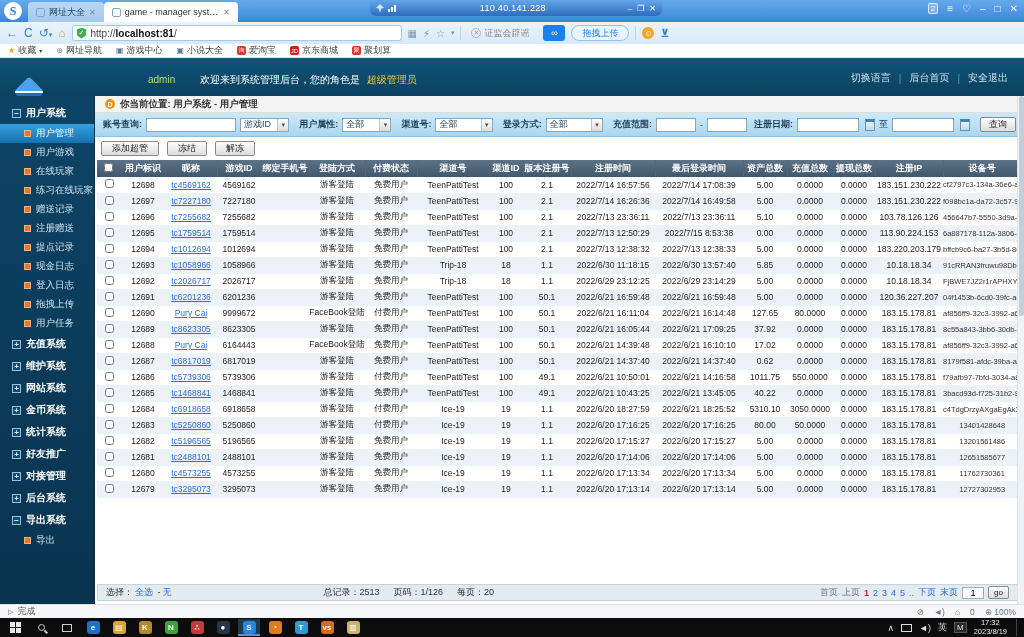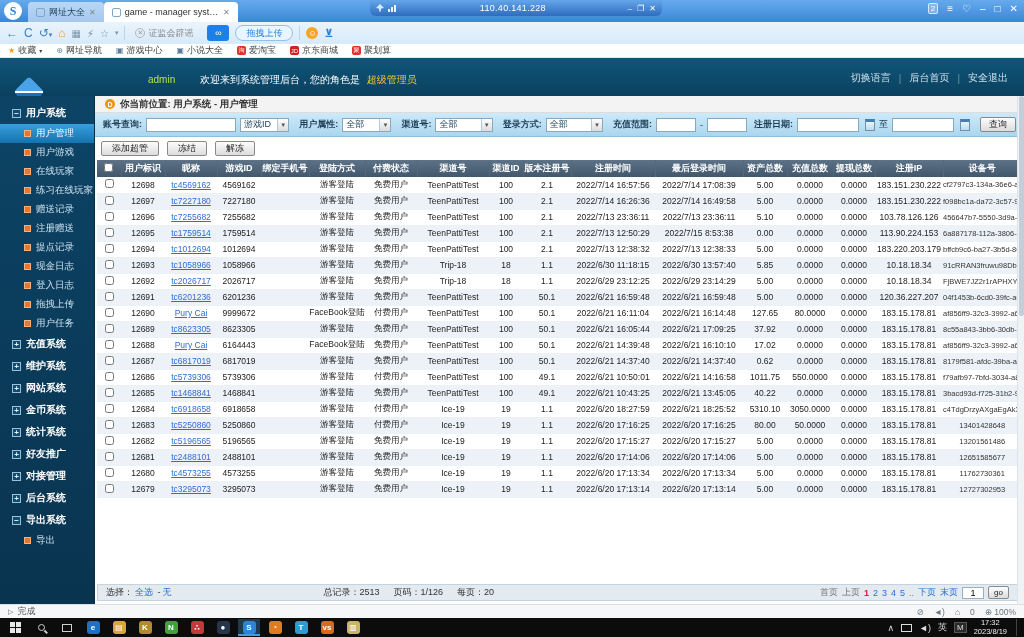--- a/index.html
+++ b/index.html
@@ -197,20 +197,24 @@
       <span>❐</span>
       <span>✕</span>
     </span>
   </div>
 
   <div class="toolbar">
     <span class="navbtn">←</span>
     <span class="navbtn">C</span>
     <span class="navbtn"><span>↺</span><span style="font-size:7px">▾</span></span>
     <span class="navbtn home">⌂</span>
+    <div class="addr">
+      <span class="shield">✓</span>
+      <span><span>http://</span><b>localhost:81</b><span>/</span></span>
+    </div>
     <span class="tool-ico">▦</span>
     <span class="tool-ico">⚡</span>
     <span class="tool-ico">☆</span>
     <span class="tool-ico" style="font-size:7px">▾</span>
     <span class="vsep"></span>
     <span class="hotword">
       <span class="hot-ico">✕</span>
       <span>证监会辟谣</span>
     </span>
     <span class="pan-ico">∞</span>

